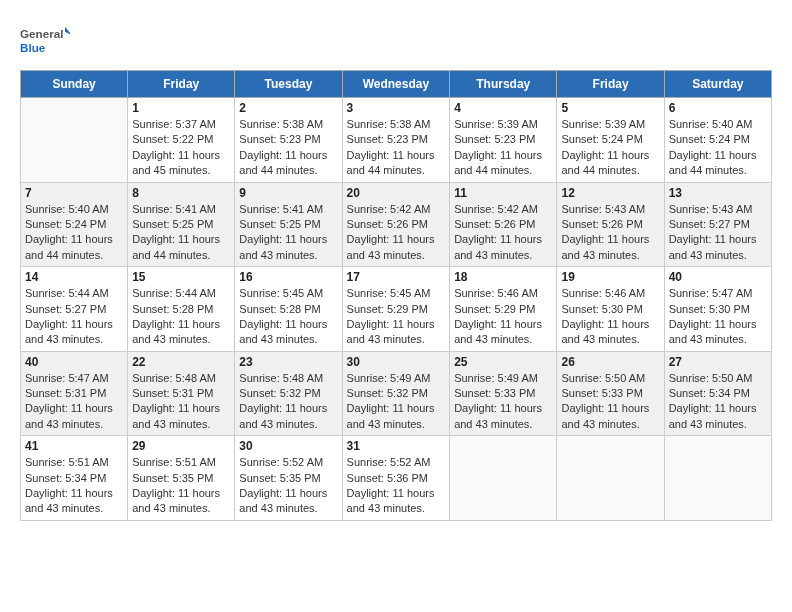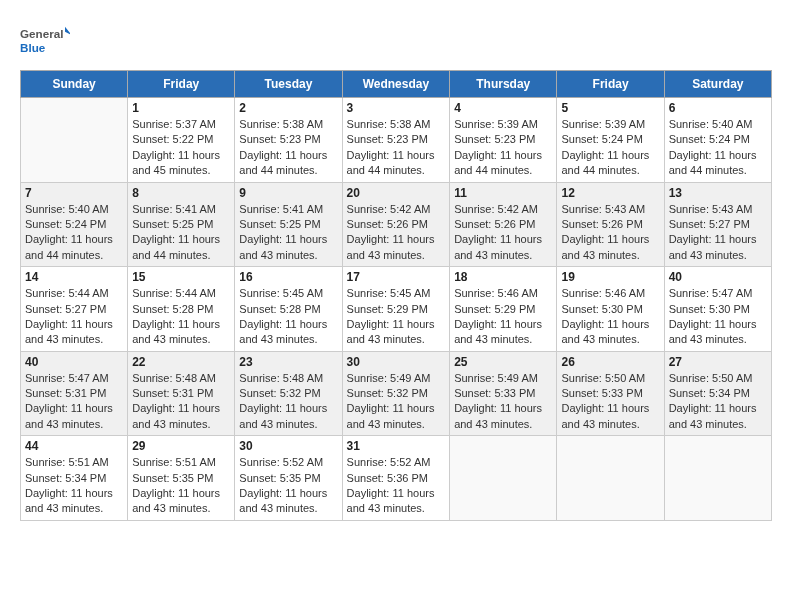--- a/index.html
+++ b/index.html
@@ -216,21 +216,21 @@
           <span class="day-num">26</span>
           <div class="day-info">Sunrise: 5:50 AM<br>Sunset: 5:33 PM<br>Daylight: 11 hours<br>and 43 minutes.</div>
         </td>
         <td>
           <span class="day-num">27</span>
           <div class="day-info">Sunrise: 5:50 AM<br>Sunset: 5:34 PM<br>Daylight: 11 hours<br>and 43 minutes.</div>
         </td>
       </tr>
       <tr>
         <td>
-          <span class="day-num">44</span>
+          <span class="day-num">41</span>
           <div class="day-info">Sunrise: 5:51 AM<br>Sunset: 5:34 PM<br>Daylight: 11 hours<br>and 43 minutes.</div>
         </td>
         <td>
           <span class="day-num">29</span>
           <div class="day-info">Sunrise: 5:51 AM<br>Sunset: 5:35 PM<br>Daylight: 11 hours<br>and 43 minutes.</div>
         </td>
         <td>
           <span class="day-num">30</span>
           <div class="day-info">Sunrise: 5:52 AM<br>Sunset: 5:35 PM<br>Daylight: 11 hours<br>and 43 minutes.</div>
         </td>

